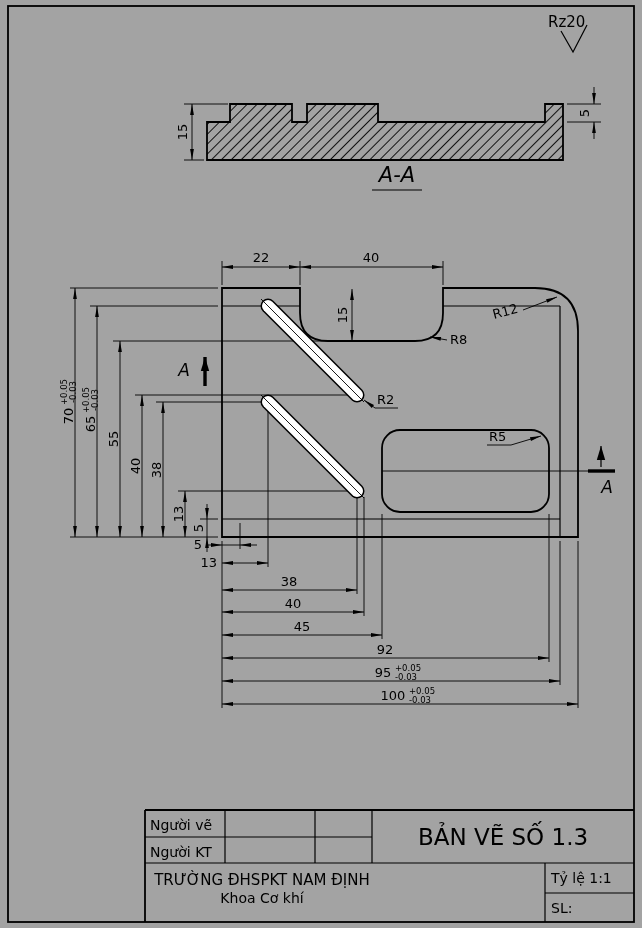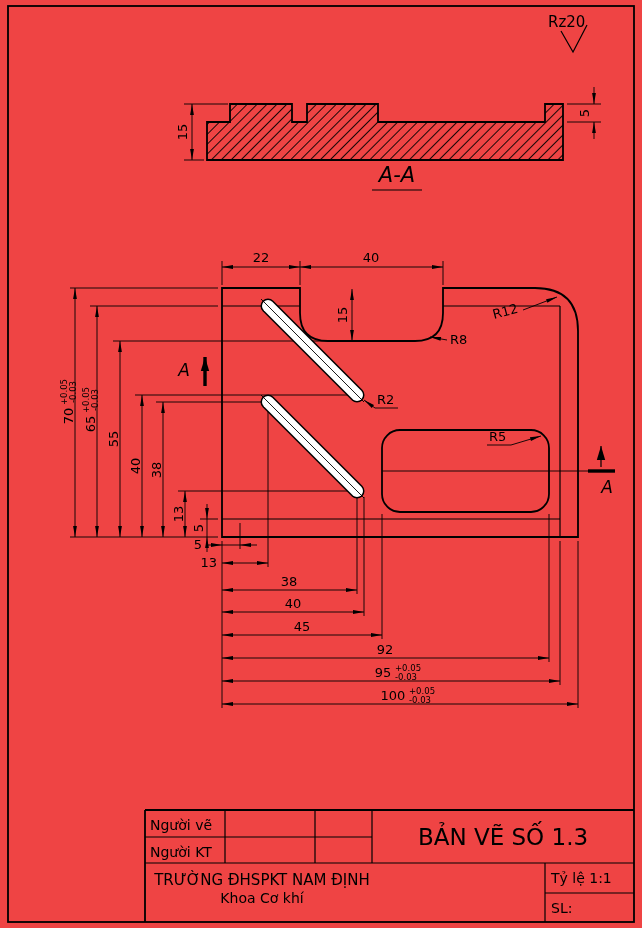--- a/index.html
+++ b/index.html
@@ -1,16 +1,16 @@
 <!DOCTYPE html>
 <html><head>
 <meta charset="utf-8">
 <style>
   html,body{margin:0;padding:0;background:#fff}
-  .sheet{width:642px;height:928px;position:relative;background:#ef4444;overflow:hidden}
+  .sheet{width:642px;height:928px;position:relative;background:#a3a3a3;overflow:hidden}
   svg{display:block}
   svg text{font-family:"DejaVu Sans","Liberation Sans",sans-serif;fill:#000}
   .ln{stroke:#000;stroke-width:1.2;fill:none}
   .ln2{stroke:#000;stroke-width:1.8;fill:none}
   .thin{stroke:#000;stroke-width:0.9;fill:none}
   .thick{stroke:#000;stroke-width:3.4;fill:none}
   .t13{font-size:13px}
   .t8{font-size:8.5px}
   .t17{font-size:17px;font-style:italic}
   .t21{font-size:21px;font-style:italic}

